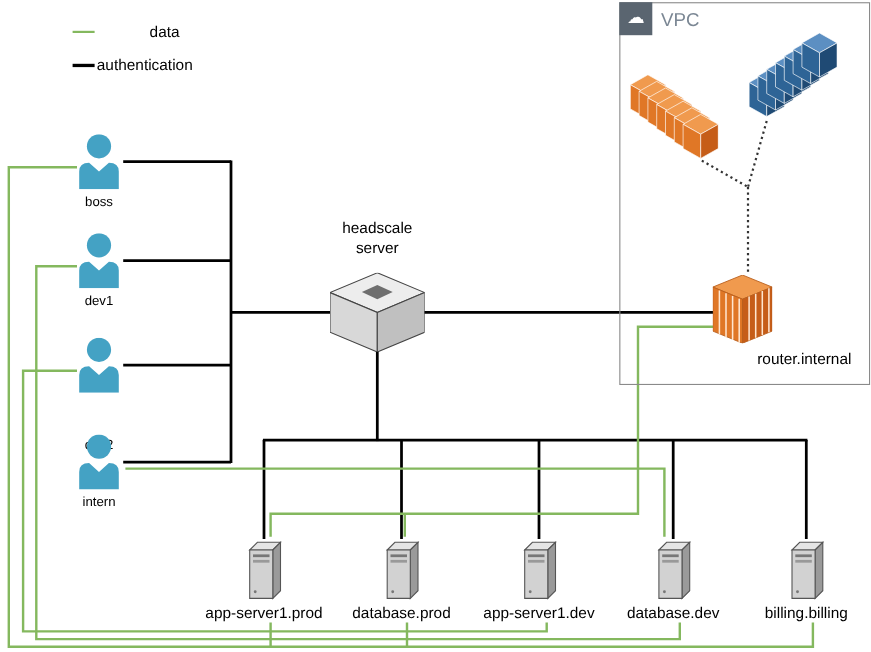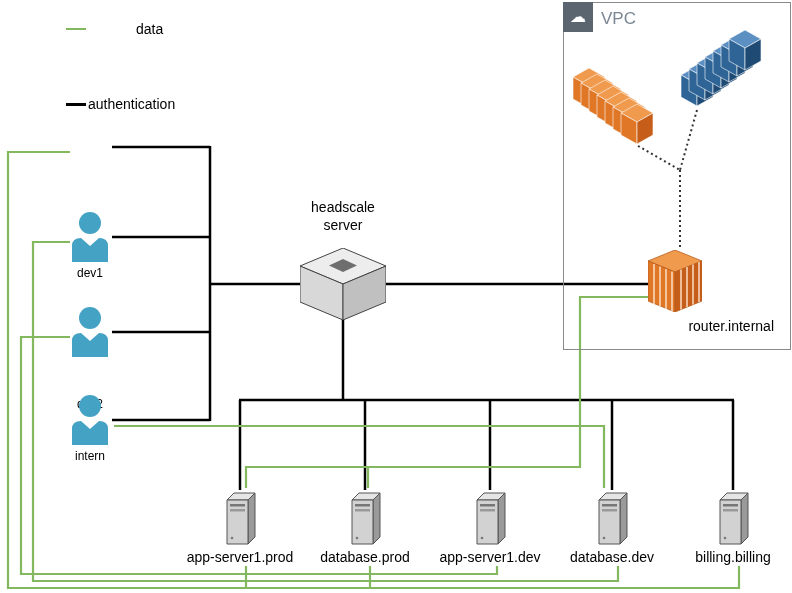--- a/index.html
+++ b/index.html
@@ -82,25 +82,32 @@
       <path class="dotted-edge" d="M638 146 L680 170"></path>
       <path class="dotted-edge" d="M697 110 L680 170"></path>
       <path class="dotted-edge" d="M680 170 V249"></path>
     </g>
   </svg>
 
   <div class="legend-item" style="left:66px;top:21px;gap:48px;">
     <span class="legend-swatch sw-data"></span>
     <span class="legend-label">data</span>
   </div>
-  <div class="legend-item" style="left:66px;top:51px;margin-top:45px;">
+  <div class="legend-item" style="left:66px;top:51px;">
     <span class="legend-swatch sw-auth"></span>
     <span class="legend-label">authentication</span>
   </div>
 
+  <div class="user" style="left:68px;top:122px;">
+    <svg width="44" height="50" viewBox="0 0 44 50">
+      <circle cx="22" cy="11" r="11" fill="#44A2C4"></circle>
+      <path d="M4 50 V34 Q4 26 13 26 L22 34 L31 26 Q40 26 40 34 V50 Z" fill="#44A2C4"></path>
+    </svg>
+    <div class="user-label">boss</div>
+  </div>
   <div class="user" style="left:68px;top:212px;">
     <svg width="44" height="50" viewBox="0 0 44 50">
       <circle cx="22" cy="11" r="11" fill="#44A2C4"></circle>
       <path d="M4 50 V34 Q4 26 13 26 L22 34 L31 26 Q40 26 40 34 V50 Z" fill="#44A2C4"></path>
     </svg>
     <div class="user-label">dev1</div>
   </div>
   <div class="user" style="left:68px;top:307px;gap:36px;">
     <svg width="44" height="50" viewBox="0 0 44 50">
       <circle cx="22" cy="11" r="11" fill="#44A2C4"></circle>

